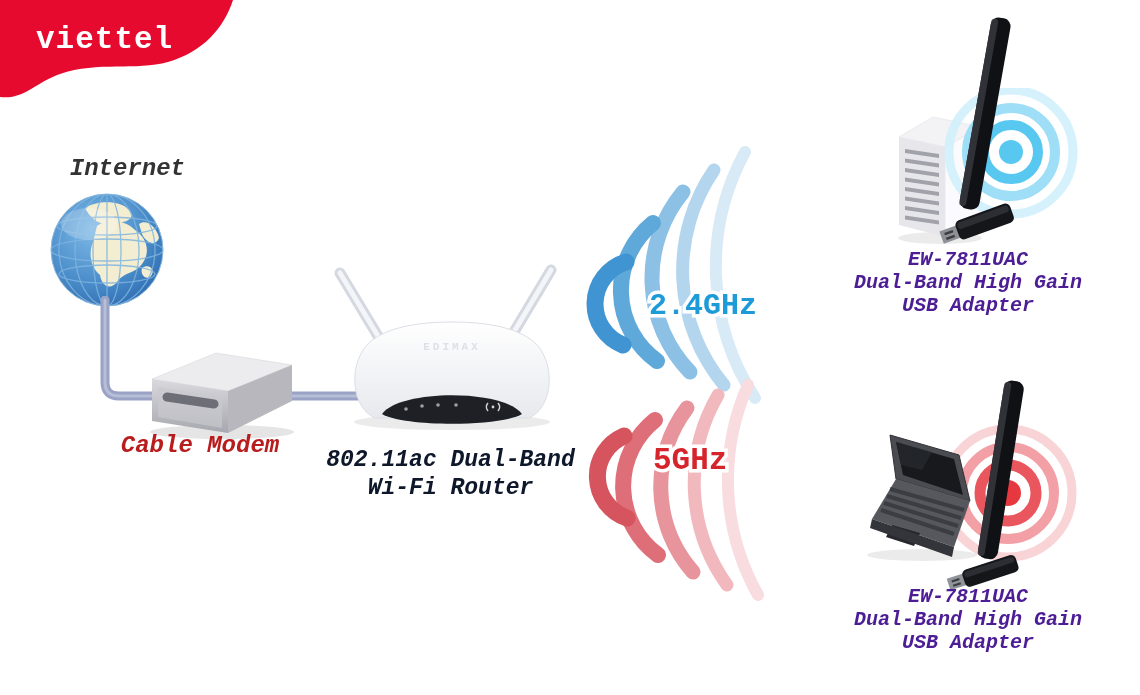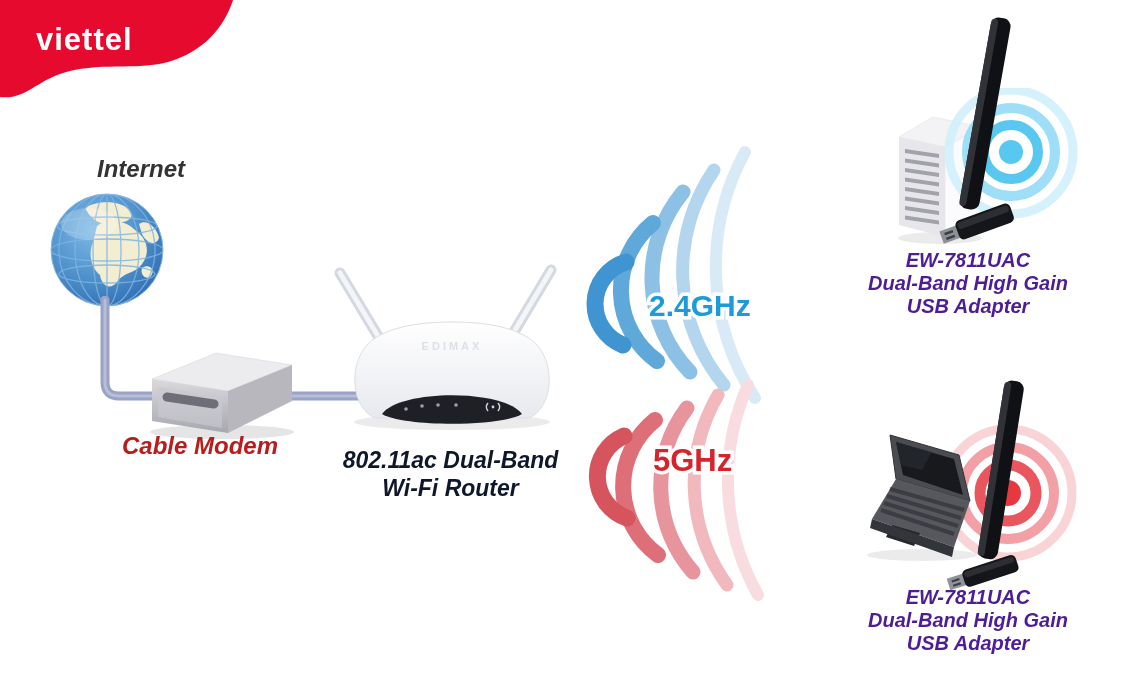--- a/index.html
+++ b/index.html
@@ -1,18 +1,18 @@
 <!DOCTYPE html>
 <html><head>
 <meta charset="utf-8">
 <style>
   html,body{margin:0;padding:0;background:#ffffff;}
   .canvas{
     position:relative;width:1140px;height:695px;background:#ffffff;overflow:hidden;
-    font-family:Liberation Sans, sans-serif;
+    font-family:Liberation Mono, monospace;
   }
   .abs{position:absolute;}
   .label{
     position:absolute;font-weight:bold;font-style:italic;color:#3c3c3e;
     text-align:center;white-space:pre-line;line-height:1.16;
   }
   .label-internet{left:40px;top:155px;width:145px;font-size:24px;color:#333335;text-align:right;}
   .label-modem{left:105px;top:432px;width:190px;font-size:24px;color:#b91c1c;}
   .label-router{left:318px;top:447px;width:265px;font-size:23px;color:#0f172a;line-height:1.2;}
   .label-adapter{width:300px;font-size:20px;color:#4c1d95;line-height:1.14;}

